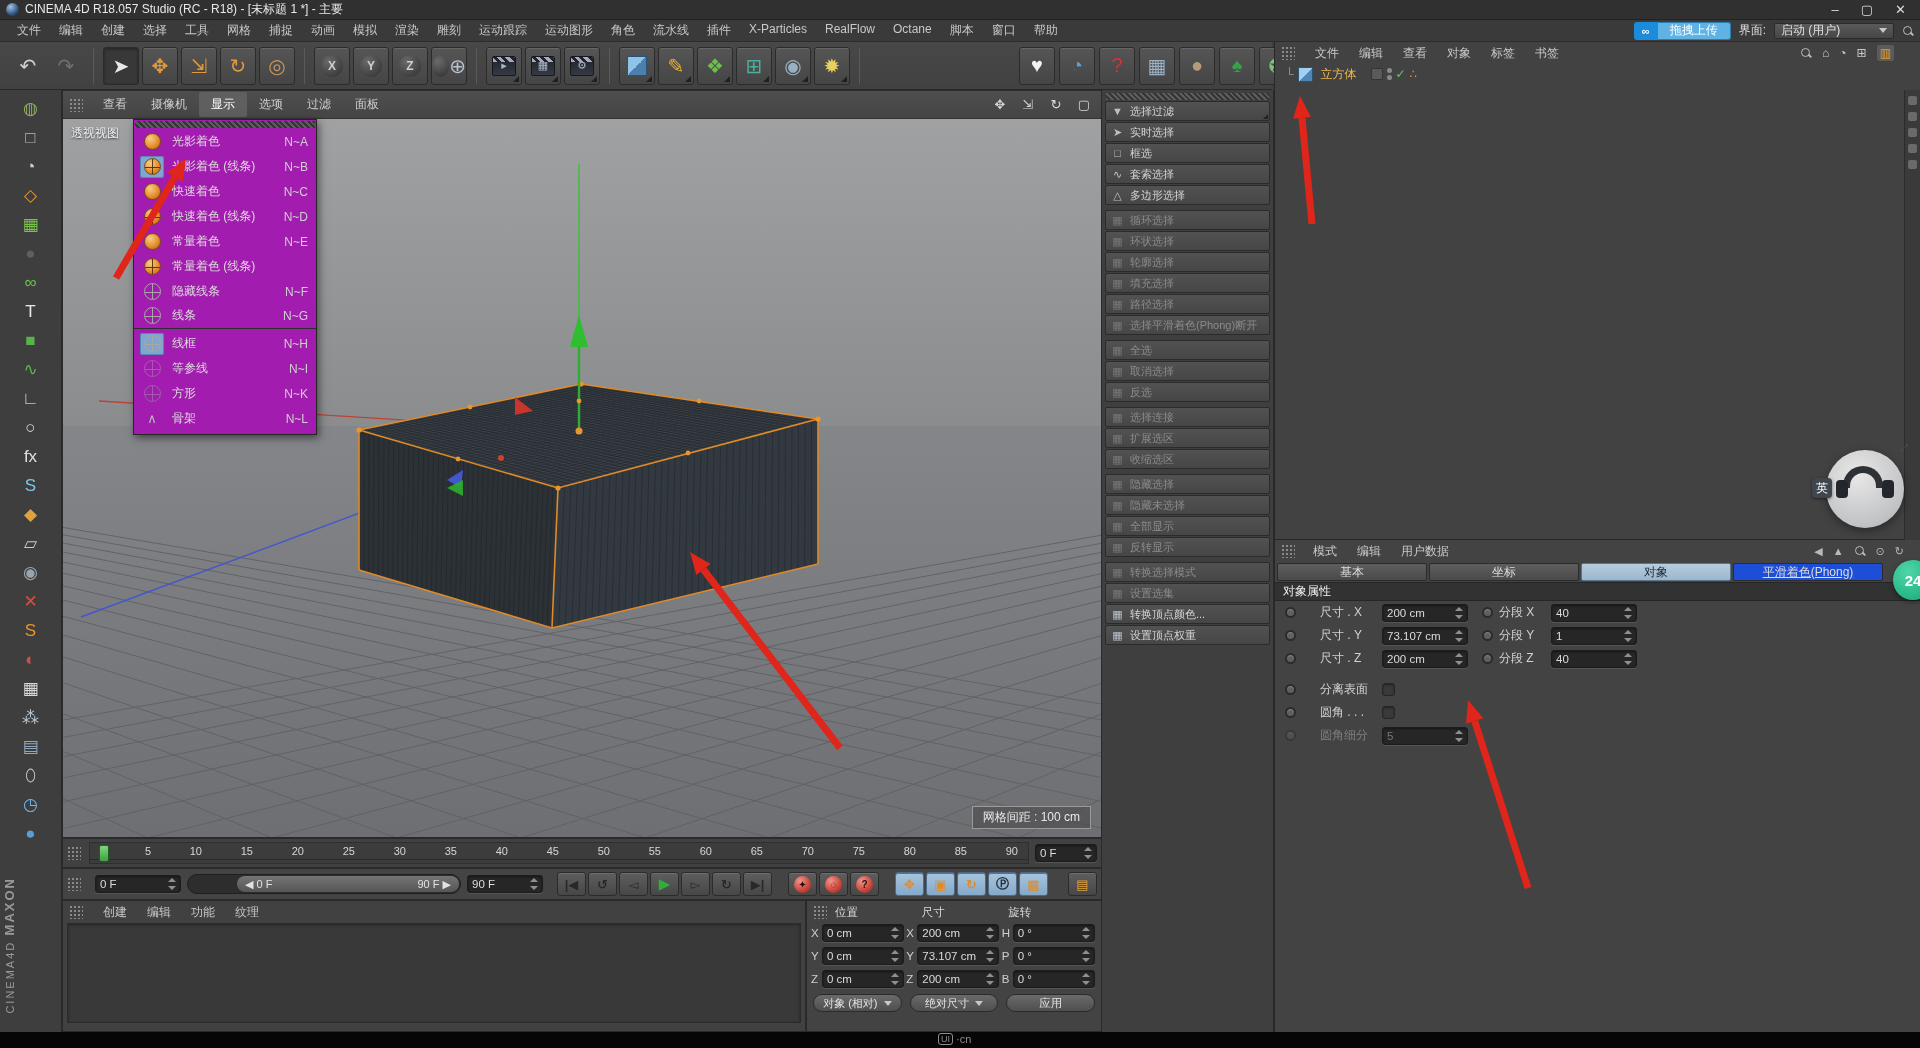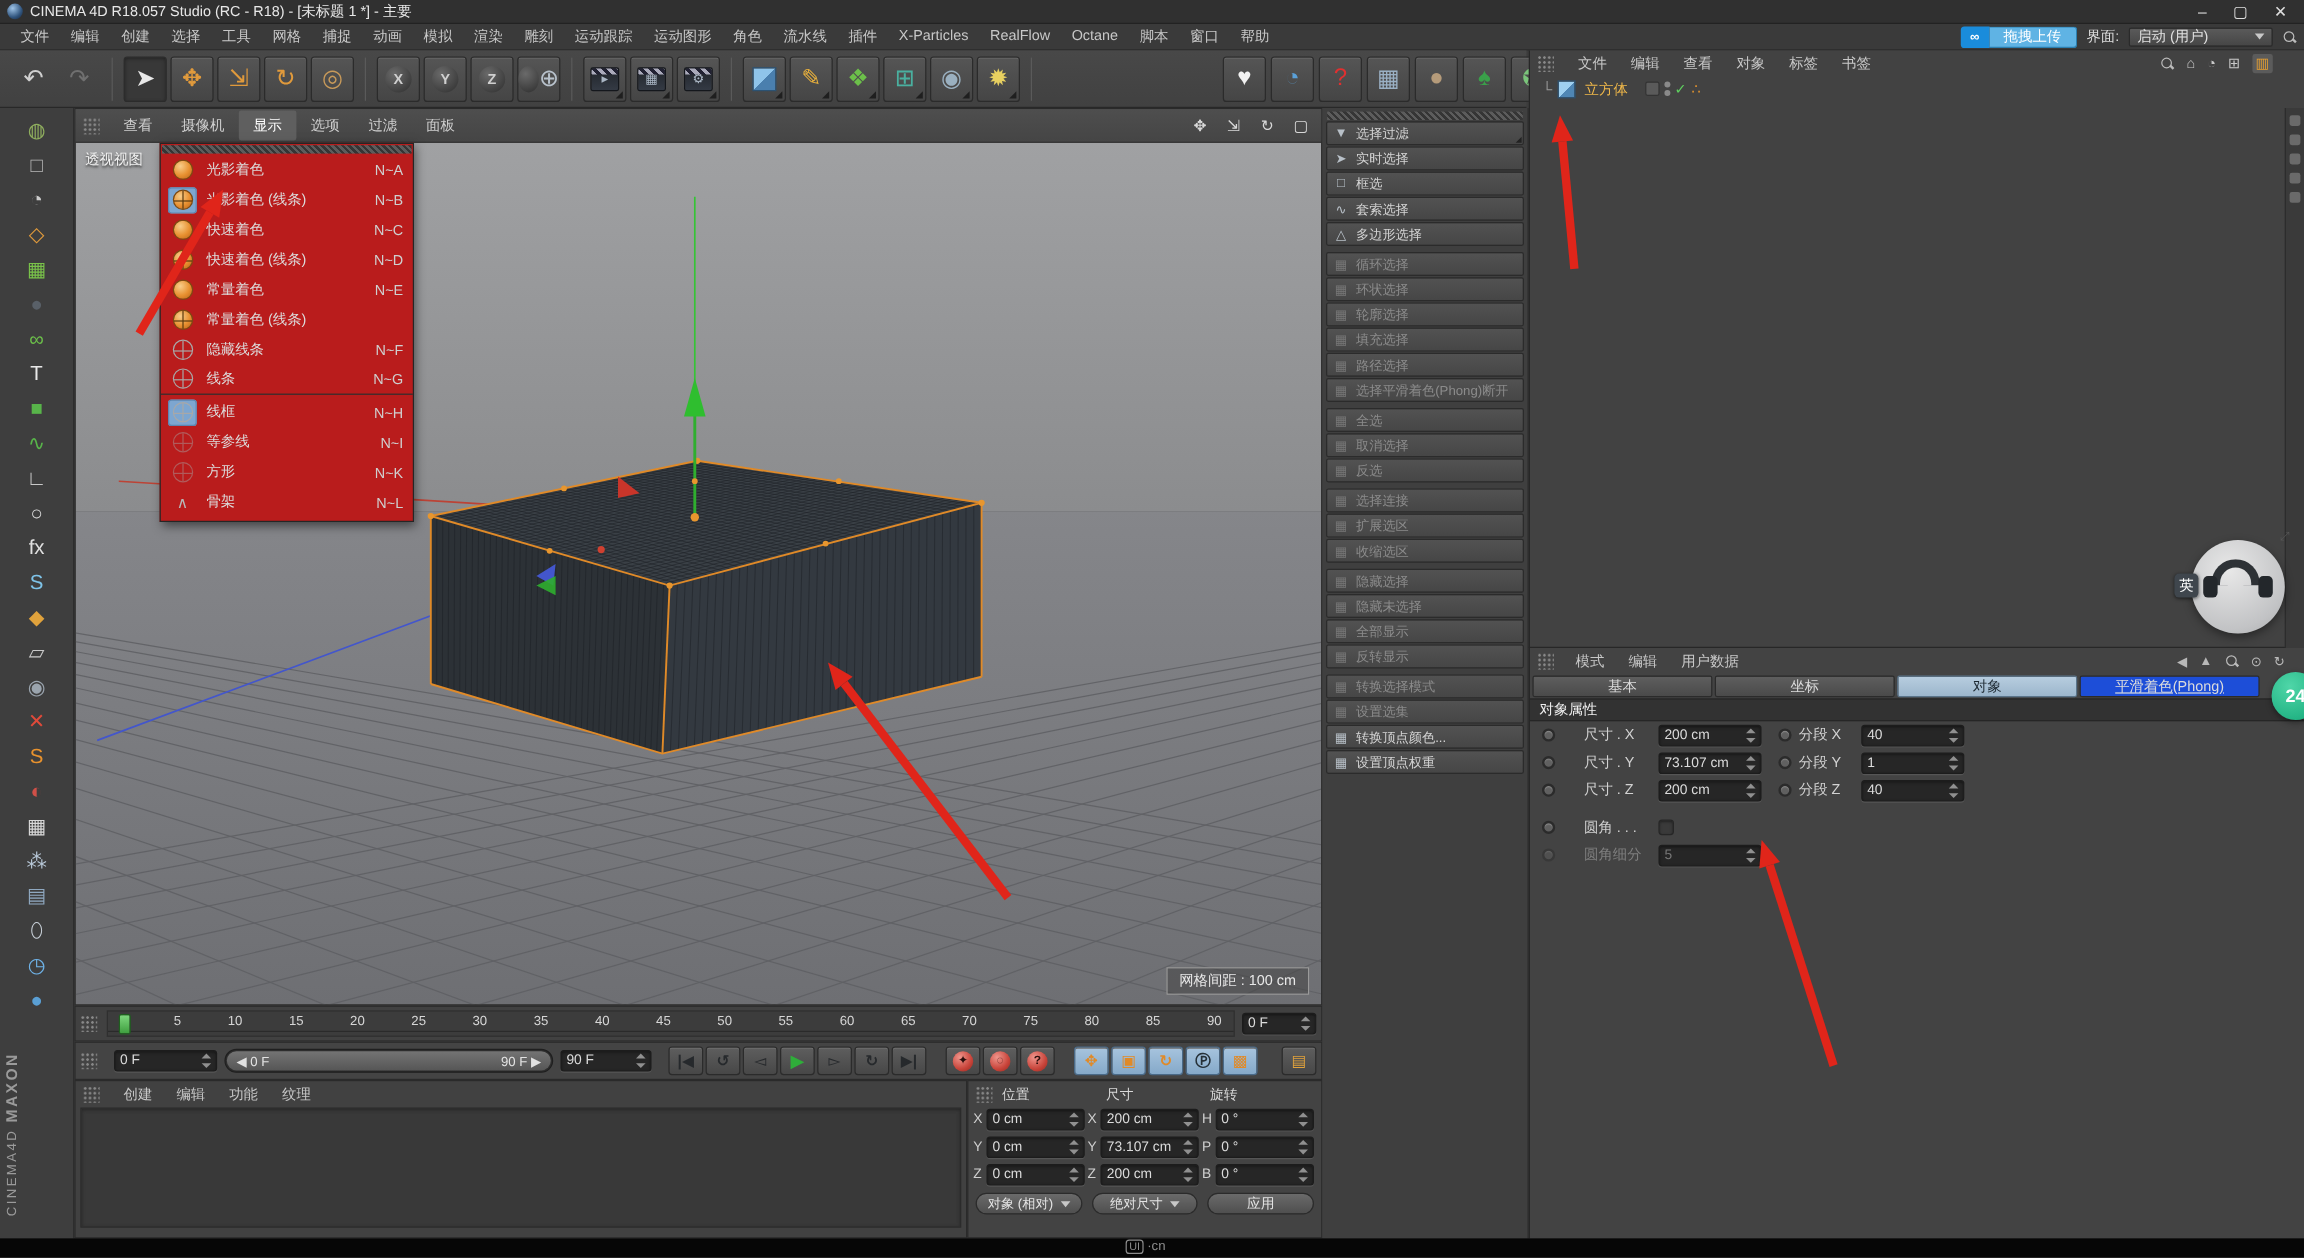--- a/index.html
+++ b/index.html
@@ -46,21 +46,21 @@
   .vphead{height:28px;background:linear-gradient(#4e4e4e,#454545);display:flex;align-items:center;padding:0 6px;border-bottom:1px solid #333;}
   .grip{width:14px;height:14px;background-image:radial-gradient(#8a8a8a 1px,transparent 1.2px);background-size:4px 4px;margin-right:8px;flex:none;}
   .vptab{padding:4px 12px;color:#cfcfcf;}
   .vptab.on{background:#5f5f5f;border-radius:2px;color:#fff;}
   .vpnav{margin-left:auto;display:flex;gap:6px;color:#d8d8d8;font-size:13px;}
   .vpnav span{width:22px;text-align:center;}
   #scene{position:relative;width:1038px;height:718px;overflow:hidden;}
   .viewlabel{position:absolute;left:8px;top:6px;color:#f2f2f2;text-shadow:0 1px 2px #333;font-size:12px;}
   .gridinfo{position:absolute;right:10px;bottom:8px;border:1px solid #9a9a9a;background:rgba(70,70,70,.55);color:#e8e8e8;padding:2px 10px;font-size:12px;}
   
-  #dispmenu{position:absolute;left:70px;top:28px;width:212px;background:#b91c1c;border:1px solid #262626;box-shadow:2px 3px 8px rgba(0,0,0,.5);z-index:30;padding-bottom:3px;}
+  #dispmenu{position:absolute;left:70px;top:28px;width:184px;background:#a21caf;border:1px solid #262626;box-shadow:2px 3px 8px rgba(0,0,0,.5);z-index:30;padding-bottom:3px;}
   .tear{height:7px;margin:1px;background:repeating-linear-gradient(45deg,#5c5c5c 0 2px,#353535 2px 4px);}
   .dmi{height:25px;display:flex;align-items:center;padding:0 8px 0 6px;color:#dcdcdc;}
   .dmi .sc{margin-left:auto;color:#cfcfcf;}
   .dmi.gap{border-bottom:1px solid #2e2e2e;margin-bottom:2px;padding-bottom:1px;}
   .mi-wrap{width:24px;height:22px;display:flex;align-items:center;justify-content:center;margin-right:8px;border-radius:3px;flex:none;}
   .mi-wrap.hl{background:#7da6d0;box-shadow:inset 0 0 0 1px #5d86b0;}
   .mi{width:17px;height:17px;border-radius:50%;position:relative;}
   .mi.orb{background:radial-gradient(circle at 35% 30%,#f7cd8a,#e89030 55%,#b5641a);border:1px solid #7c4a12;}
   .mi.orb-lines{background:radial-gradient(circle at 35% 30%,#f7cd8a,#e89030 55%,#b5641a);border:1px solid #7c4a12;}
   .mi.orb-lines::before,.mi.wire::before,.mi.wire-dim::before{content:"";position:absolute;left:50%;top:0;bottom:0;width:1px;background:#5a3a10;}
@@ -74,21 +74,21 @@
   .ruler{position:relative;height:22px;flex:1;margin-right:6px;background:#3c3c3c;border:1px solid #2f2f2f;display:flex;justify-content:space-between;align-items:flex-start;padding:2px 10px 0 10px;color:#d6d6d6;font-size:11px;}
   .ruler::after{content:"";position:absolute;left:0;right:0;bottom:3px;height:1px;background:#2a2a2a;}
   .playhead{position:absolute;left:6px;top:2px;width:10px;height:17px;background:linear-gradient(#7ed87e,#3f9e3f);border:1px solid #1f5f1f;border-radius:2px;}
   .framebox{width:62px;}
   .field{height:18px;background:#262626;border:1px solid #1c1c1c;box-shadow:inset 0 1px 2px #161616,0 1px 0 #555;border-radius:3px;color:#dcdcdc;display:flex;align-items:center;padding:0 4px;font-size:11.5px;}
   .stepper{margin-left:auto;width:9px;height:12px;position:relative;flex:none;}
   .stepper::before{content:"";position:absolute;top:0;left:1px;border-left:4px solid transparent;border-right:4px solid transparent;border-bottom:4px solid #909090;}
   .stepper::after{content:"";position:absolute;bottom:0;left:1px;border-left:4px solid transparent;border-right:4px solid transparent;border-top:4px solid #909090;}
   #transport{left:62px;top:868px;width:1040px;height:32px;background:#444;border:1px solid #2a2a2a;display:flex;align-items:center;padding:0 4px;gap:6px;}
   .range{flex:1;max-width:356px;height:20px;background:#2d2d2d;border:1px solid #1f1f1f;border-radius:10px;padding:1px;}
-  .range .bar{height:16px;border-radius:9px;background:linear-gradient(#747474,#565656);display:flex;align-items:center;justify-content:space-between;padding:0 8px;color:#e2e2e2;font-size:11px;}
+  .range .bar{height:16px;border-radius:9px;background:linear-gradient(#747474,#565656);display:flex;align-items:center;justify-content:space-between;padding:0 8px;color:#e2e2e2;font-size:11px;margin-left:48px;}
   .tbtn{width:29px;height:24px;background:linear-gradient(#5e5e5e,#474747);border:1px solid #2b2b2b;border-radius:3px;box-shadow:inset 0 1px 0 #6e6e6e;display:flex;align-items:center;justify-content:center;color:#26292c;font-size:13px;font-weight:bold;}
   .tbtn.play{color:#2fae3a;font-size:15px;}
   .tbtn .redball{width:17px;height:17px;border-radius:50%;background:radial-gradient(circle at 35% 30%,#f0958c,#c8443a 60%,#90261e);display:flex;align-items:center;justify-content:center;color:#2b0e0c;font-size:10px;font-weight:bold;}
   .tbtn.blue{background:linear-gradient(#a7c4de,#85a9c9);border-color:#4a6a88;color:#e08a28;}
   .tbtn.blue.dark{color:#253038;}
   
   #materials{left:62px;top:900px;width:744px;height:132px;background:#414141;border:1px solid #2a2a2a;}
   .panhead{height:22px;display:flex;align-items:center;padding:0 6px;gap:2px;}
   .panhead .mitem{padding:2px 10px;color:#c8c8c8;}
   .matbody{margin:0 4px;height:100px;background:#393939;border:1px solid #2b2b2b;box-shadow:inset 0 1px 3px #262626;}
@@ -1241,20 +1241,25 @@
     <span class="alabel2">分段 Z</span>
     <span class="field">
             <span>40</span>
             <span class="stepper"></span>
           </span>
         </div>
       </div>
     <div style="height:8px"></div>
     <div class="arow">
       <span class="adot"></span>
+      <span class="alabel">分离表面</span>
+      <span class="chk"></span>
+    </div>
+    <div class="arow">
+      <span class="adot"></span>
       <span class="alabel">圆角 . . .</span>
       <span class="chk"></span>
     </div>
     <div id="attrdim">
         <div class="arow dim">
           <span class="adot"></span>
     <span class="alabel">圆角细分</span>
     <span class="field">
             <span>5</span>
             <span class="stepper"></span>

